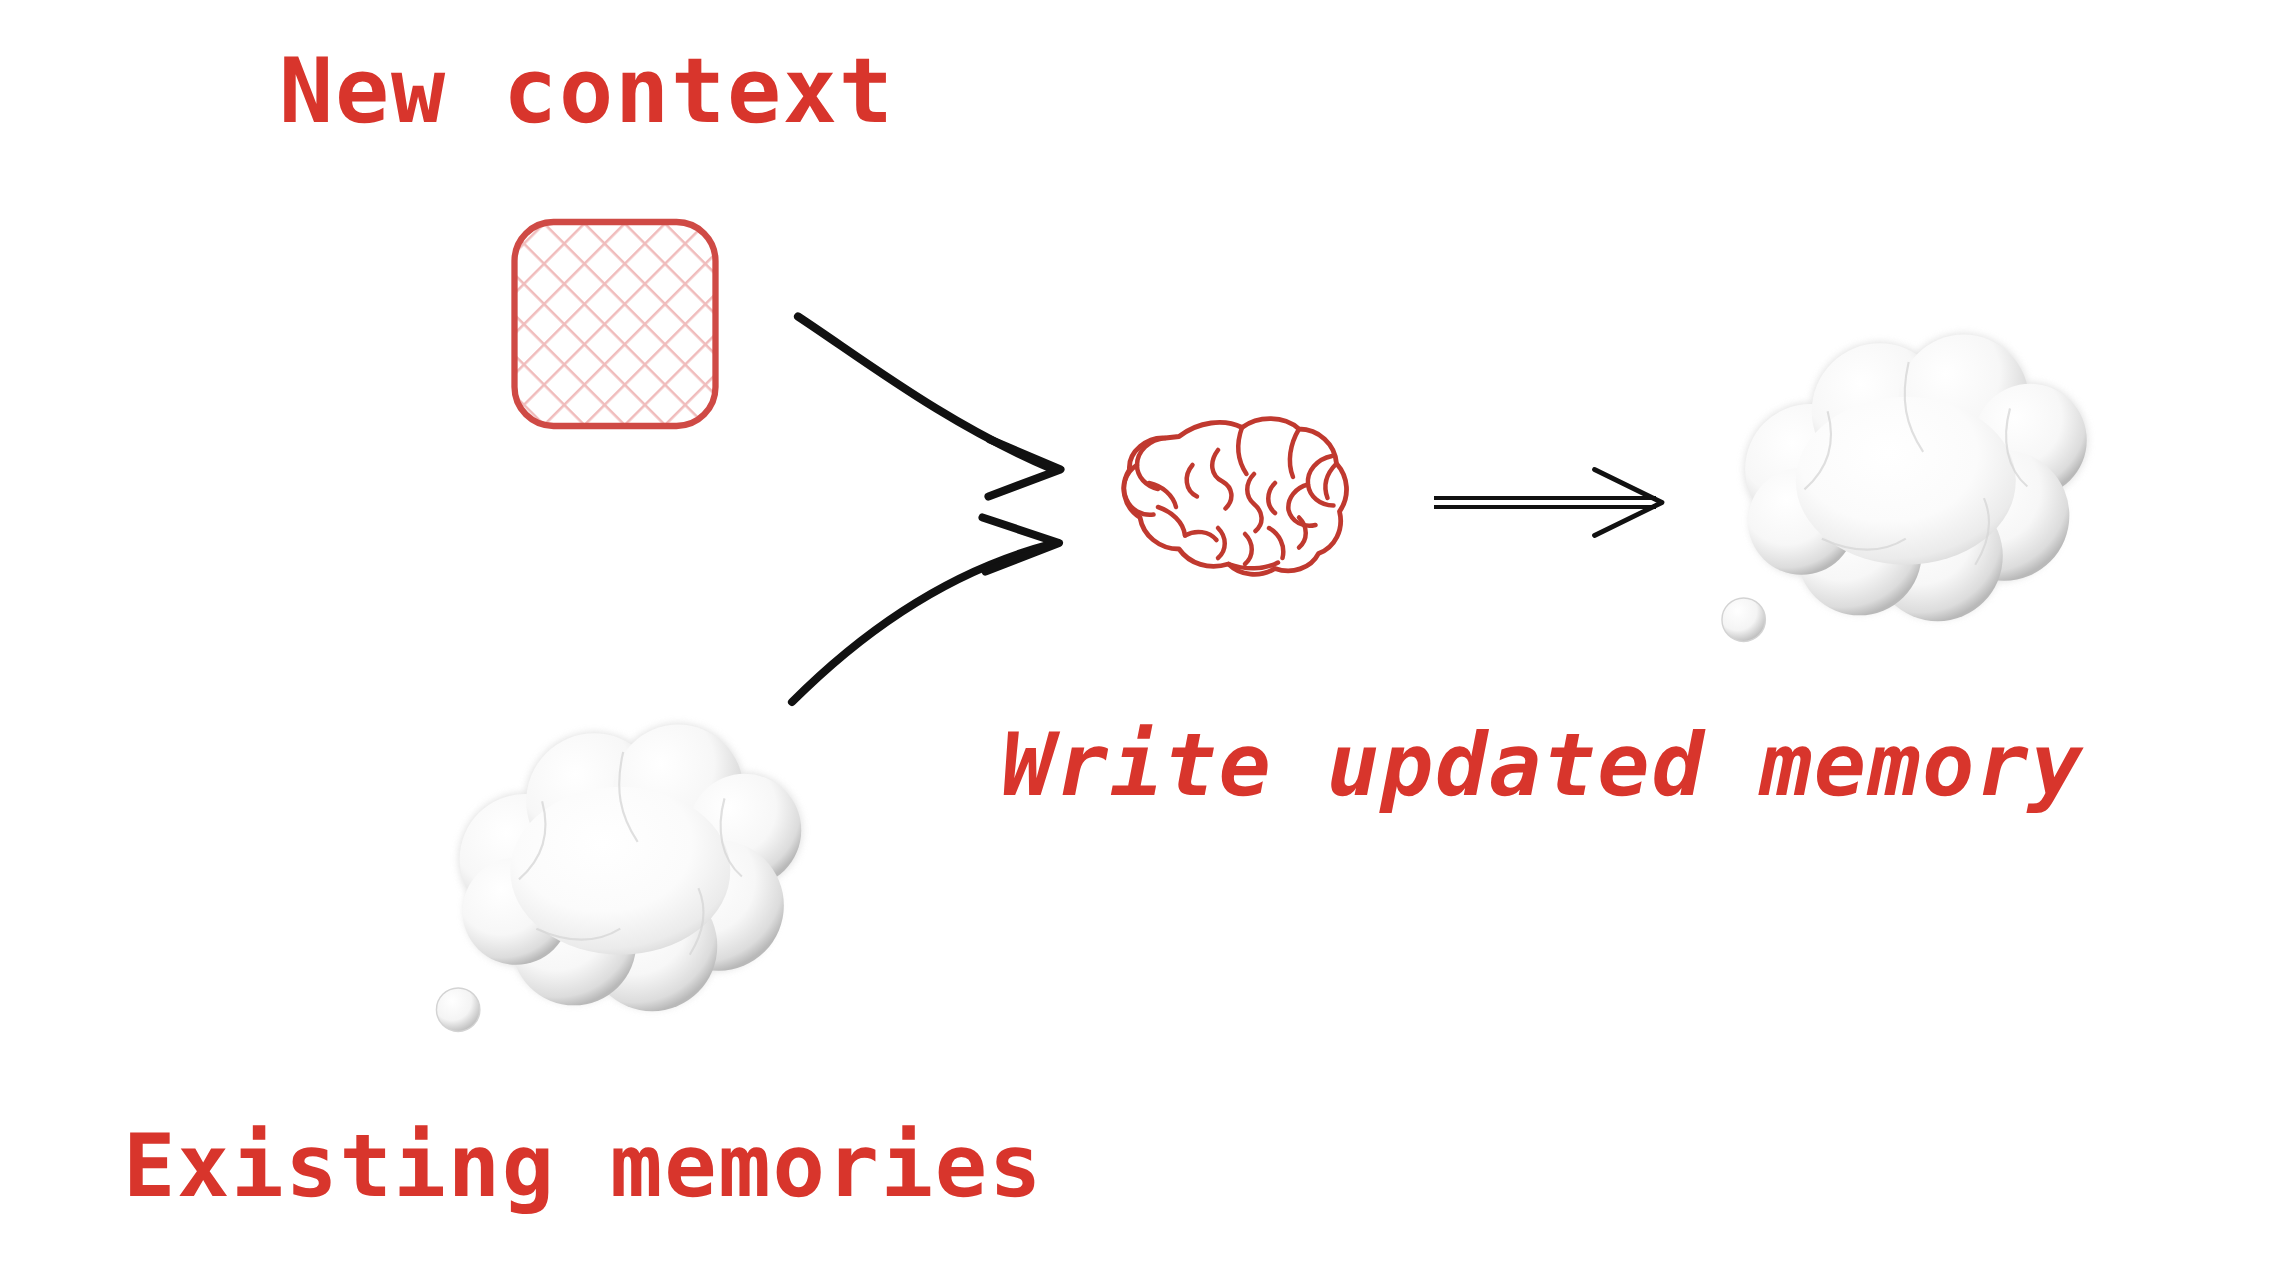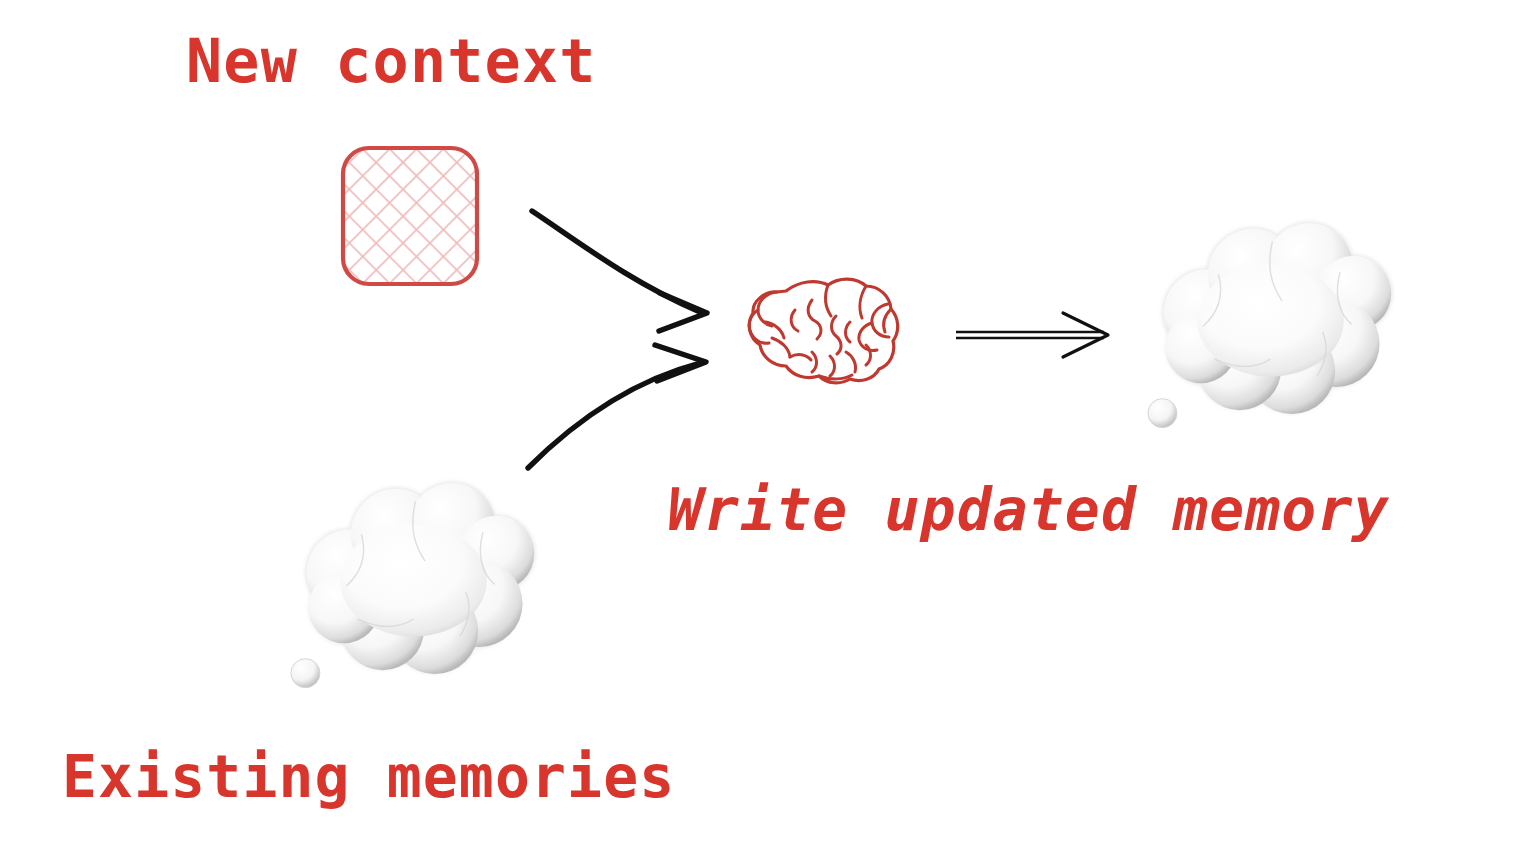--- a/index.html
+++ b/index.html
@@ -19,21 +19,21 @@
     position:absolute;
     color:#d8352c;
     font-family:"DejaVu Sans Mono", monospace;
     font-weight:700;
     white-space:pre;
     letter-spacing:0.02em;
     line-height:1;
   }
   #label-new-context{left:186px;top:31px;font-size:60px;}
   #label-write-updated{left:668px;top:481px;font-size:58px;font-style:italic;}
-  #label-existing{left:62px;top:748px;font-size:58px;}
+  #label-existing{left:82px;top:748px;font-size:58px;}
 </style>
 </head>
 <body>
 
 <div id="stage">
 
   <svg class="layer" viewBox="0 0 1516 841" xmlns="http://www.w3.org/2000/svg">
     <defs>
 
       <pattern id="hatch" width="19" height="19" patternUnits="userSpaceOnUse" patternTransform="rotate(45)">

